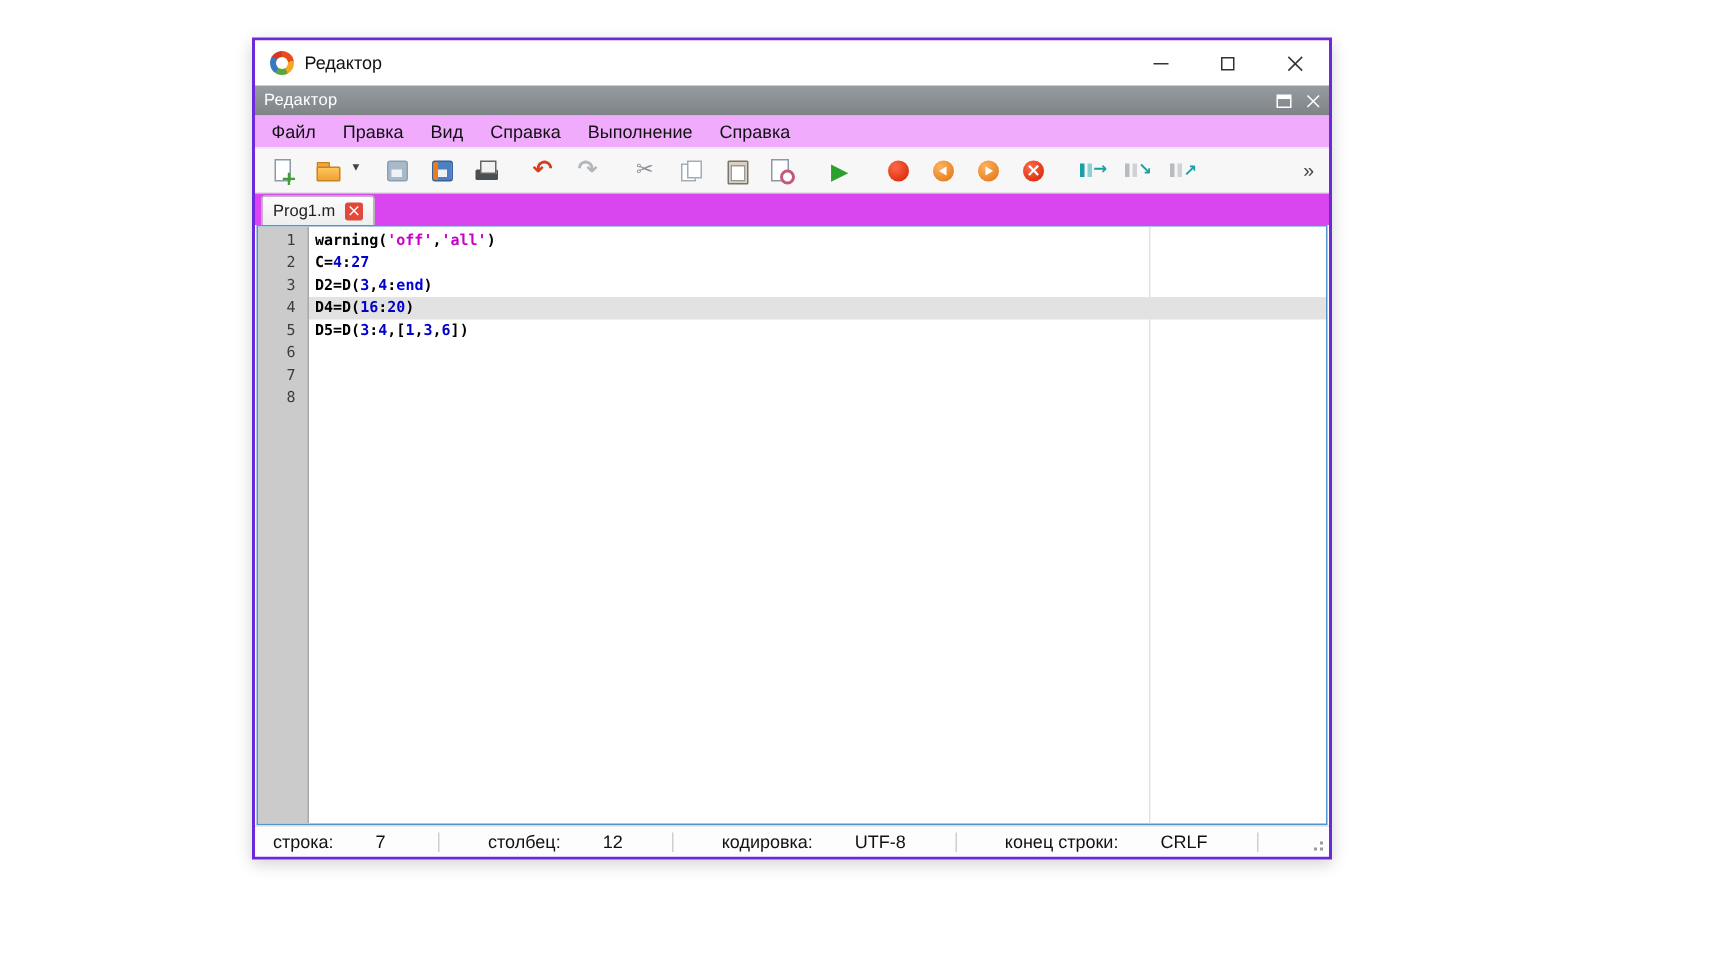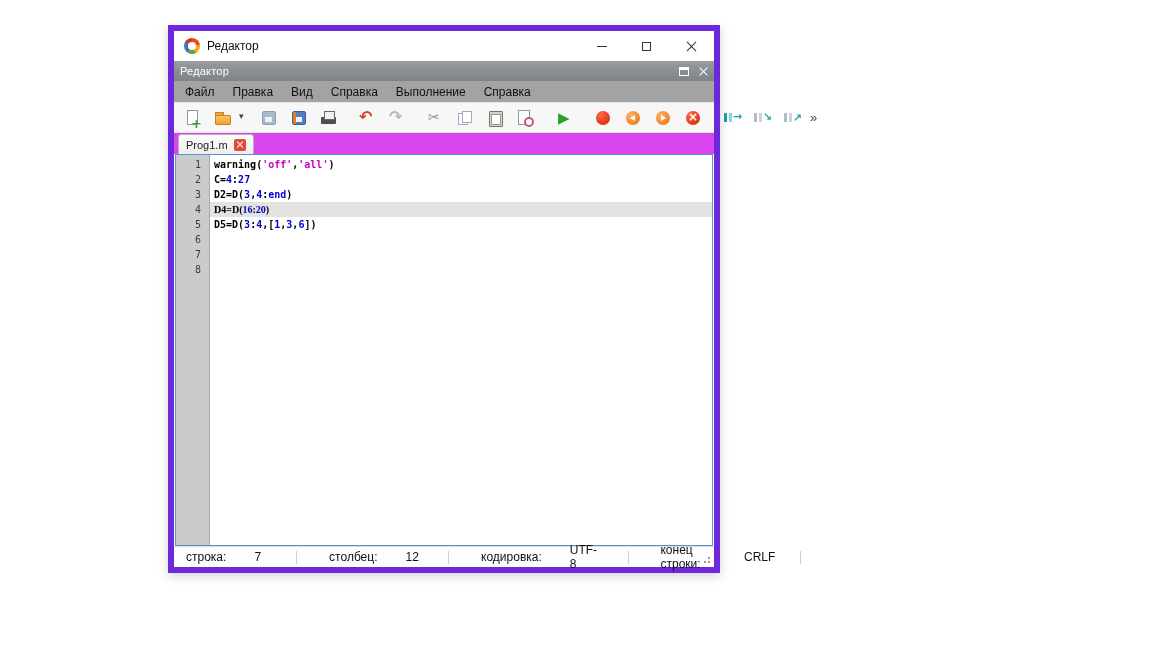--- a/index.html
+++ b/index.html
@@ -1,21 +1,21 @@
 <!DOCTYPE html>
 <html><head>
 <meta charset="utf-8">
 <style>
   * { margin:0; padding:0; box-sizing:border-box; }
   html,body { width:1152px; height:648px; background:#ffffff; font-family:"Liberation Sans", sans-serif; overflow:hidden; }
   .canvas { position:relative; width:1152px; height:648px; background:#ffffff; }
 
   
-  .window { position:absolute; left:168px; top:25px; width:552px; height:548px;
-            background:#fff; border:6px solid #6d28d9; box-shadow:0 3px 10px rgba(0,0,0,.18);
+  .window { position:absolute; left:168px; top:25px; width:720px; height:548px;
+            background:#fff; border:2px solid #6d28d9; box-shadow:0 3px 10px rgba(0,0,0,.18);
             display:flex; flex-direction:column; }
 
   
   .titlebar { height:30px; flex:0 0 30px; background:#fff; display:flex; align-items:center; padding-left:10px; }
   .octave-logo { width:16px; height:16px; border-radius:50%; position:relative; flex:0 0 16px;
     background:conic-gradient(#e84e1c 0 22%, #f5a623 22% 42%, #5aa53c 42% 60%, #3a78c2 60% 84%, #d03a28 84% 100%); }
   .octave-logo::after { content:""; position:absolute; left:4px; top:4px; width:8px; height:8px; background:#fff; border-radius:50%; }
   .title-text { font-size:12px; color:#111; margin-left:7px; }
   .win-controls { margin-left:auto; display:flex; height:30px; }
   .win-btn { width:45px; height:30px; display:flex; align-items:center; justify-content:center; }
@@ -32,21 +32,21 @@
   .dock-title { letter-spacing:.2px; }
   .dock-icons { margin-left:auto; display:flex; align-items:center; gap:10px; }
   .dock-float-icon { width:10px; height:9px; border:1px solid #fff; position:relative; display:block; }
   .dock-float-icon::before { content:""; position:absolute; left:0; top:0; right:0; height:2px; background:#fff; }
   .dock-close-icon { position:relative; width:9px; height:9px; display:block; }
   .dock-close-icon::before,.dock-close-icon::after { content:""; position:absolute; left:-1px; top:4px; width:11px; height:1px; background:#fff; }
   .dock-close-icon::before { transform:rotate(45deg); }
   .dock-close-icon::after  { transform:rotate(-45deg); }
 
   
-  .menubar { height:22px; flex:0 0 22px; background:#a3a3a3; border-bottom:1px solid #e8e8e8;
+  .menubar { height:22px; flex:0 0 22px; background:#f0abfc; border-bottom:1px solid #e8e8e8;
              display:flex; align-items:center; font-size:12px; color:#111; padding-left:2px; }
   .menu-item { padding:3px 9px; }
 
   
   .toolbar { height:30px; flex:0 0 30px; background:#f7f7f7; border-bottom:1px solid #e2e2e2;
              display:flex; align-items:center; padding:0 4px; }
   .tb-btn { width:30px; height:26px; display:flex; align-items:center; justify-content:center; border-radius:3px; }
   .tb-btn[data-name="open-dropdown-button"] { width:12px; }
   .tb-btn[data-name="save-button"]   { margin-left:4px; }
   .tb-btn[data-name="undo-button"]   { margin-left:8px; }
@@ -104,21 +104,21 @@
 
   
   .editor { flex:1 1 auto; margin:0 1px; border:1px solid #5294cc; display:flex; overflow:hidden; background:#fff; }
   .gutter { width:34px; flex:0 0 34px; background:#cbcbcb; border-right:1px solid #a8a8a8; padding-top:2px; }
   .gutter-num { height:15px; line-height:15px; font-family:"DejaVu Sans Mono", monospace; font-size:10px;
                 color:#3c3c3c; text-align:right; padding-right:8px; }
   .code-area { flex:1 1 auto; position:relative; padding-top:2px; }
   .col-guide { position:absolute; top:0; bottom:0; left:560px; width:1px; background:#e3e3e3; z-index:0; }
   .code-row { position:relative; z-index:1; height:15px; line-height:15px; padding-left:4px; white-space:pre;
               font-family:"DejaVu Sans Mono", monospace; font-size:10px; font-weight:bold; color:#000; }
-  .code-row.current { background:#e2e2e2;font-family:Liberation Serif, serif; }
+  .code-row.current { background:#e2e2e2; }
   .tok-t { color:#000000; }
   .tok-s { color:#c800c8; }
   .tok-n { color:#0000c8; }
   .tok-k { color:#0000dc; }
 
   
   .statusbar { height:21px; flex:0 0 21px; background:#fdfdfd; border-top:1px solid #dcdcdc;
                display:flex; align-items:center; font-size:12px; color:#111; padding-left:6px; position:relative; }
   .sb-label { padding:0 4px 0 6px; }
   .sb-value { padding-right:9px; min-width:18px; }

